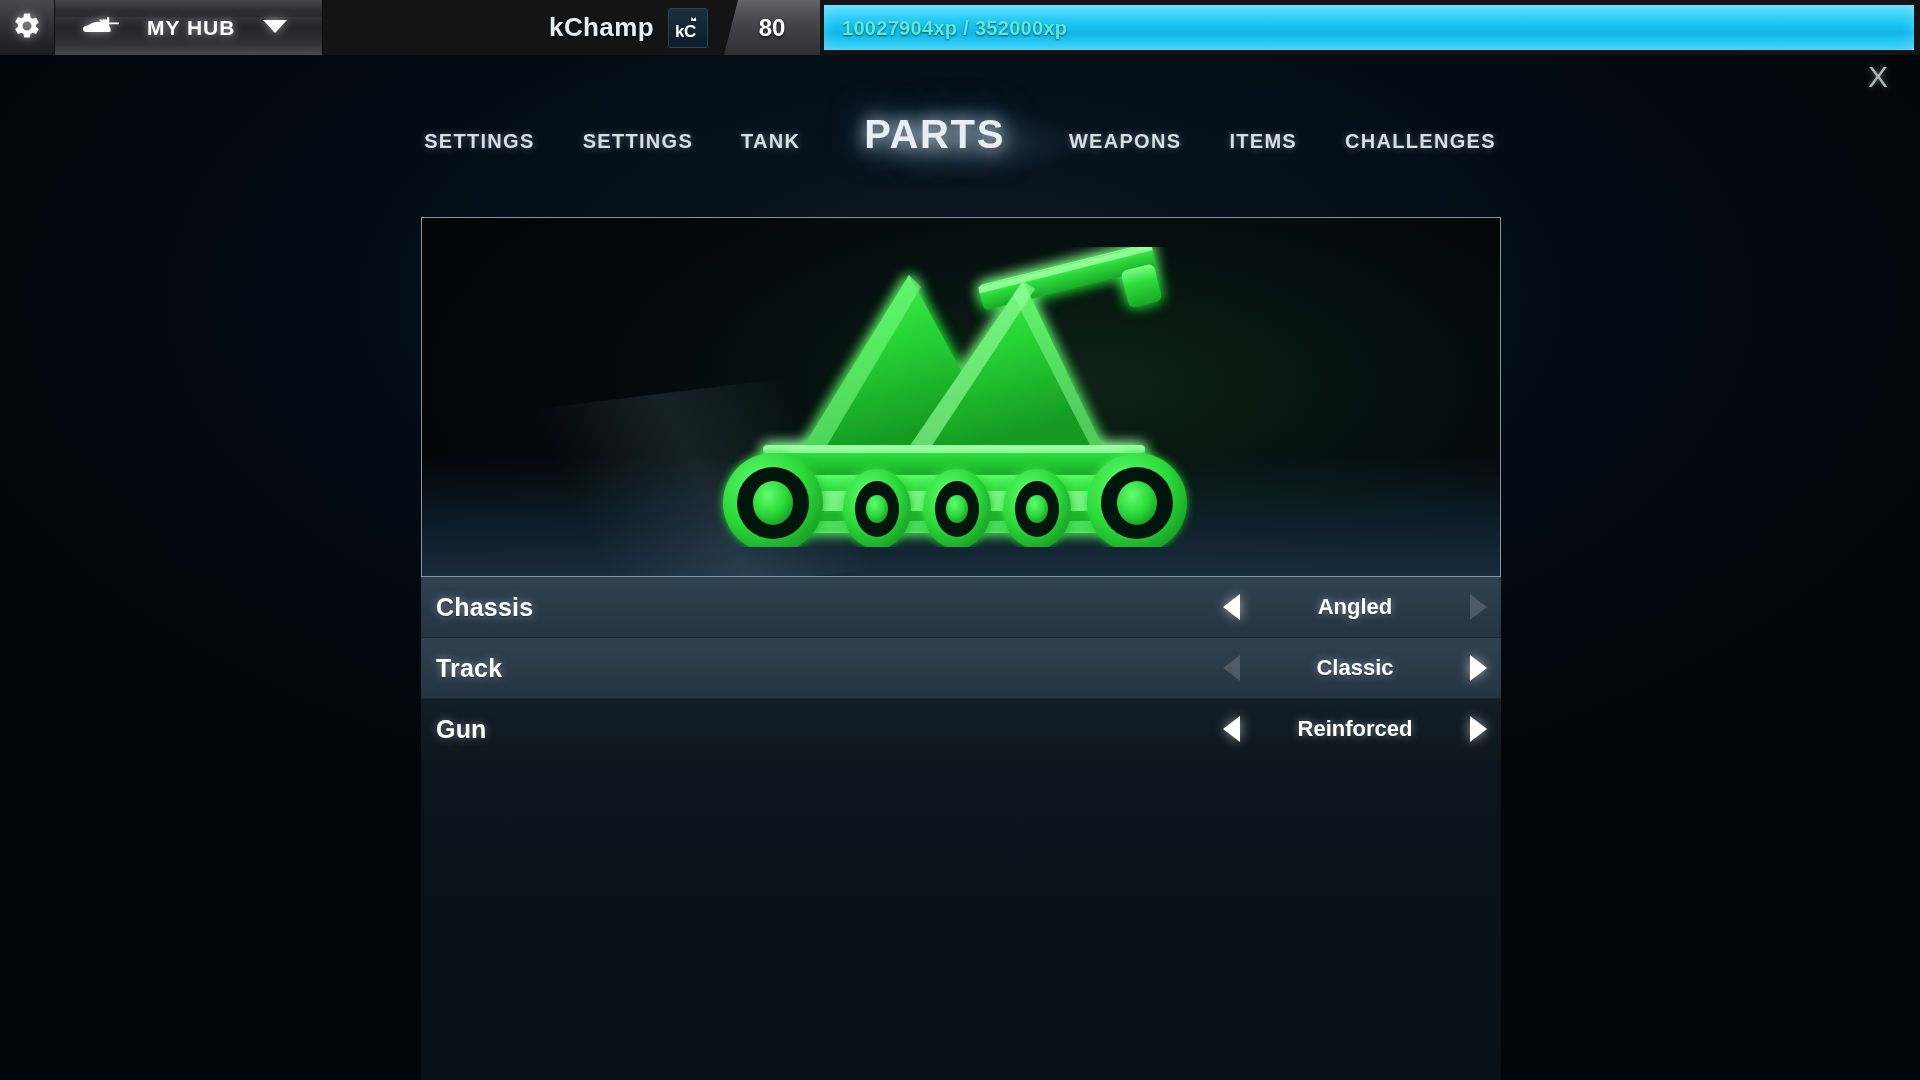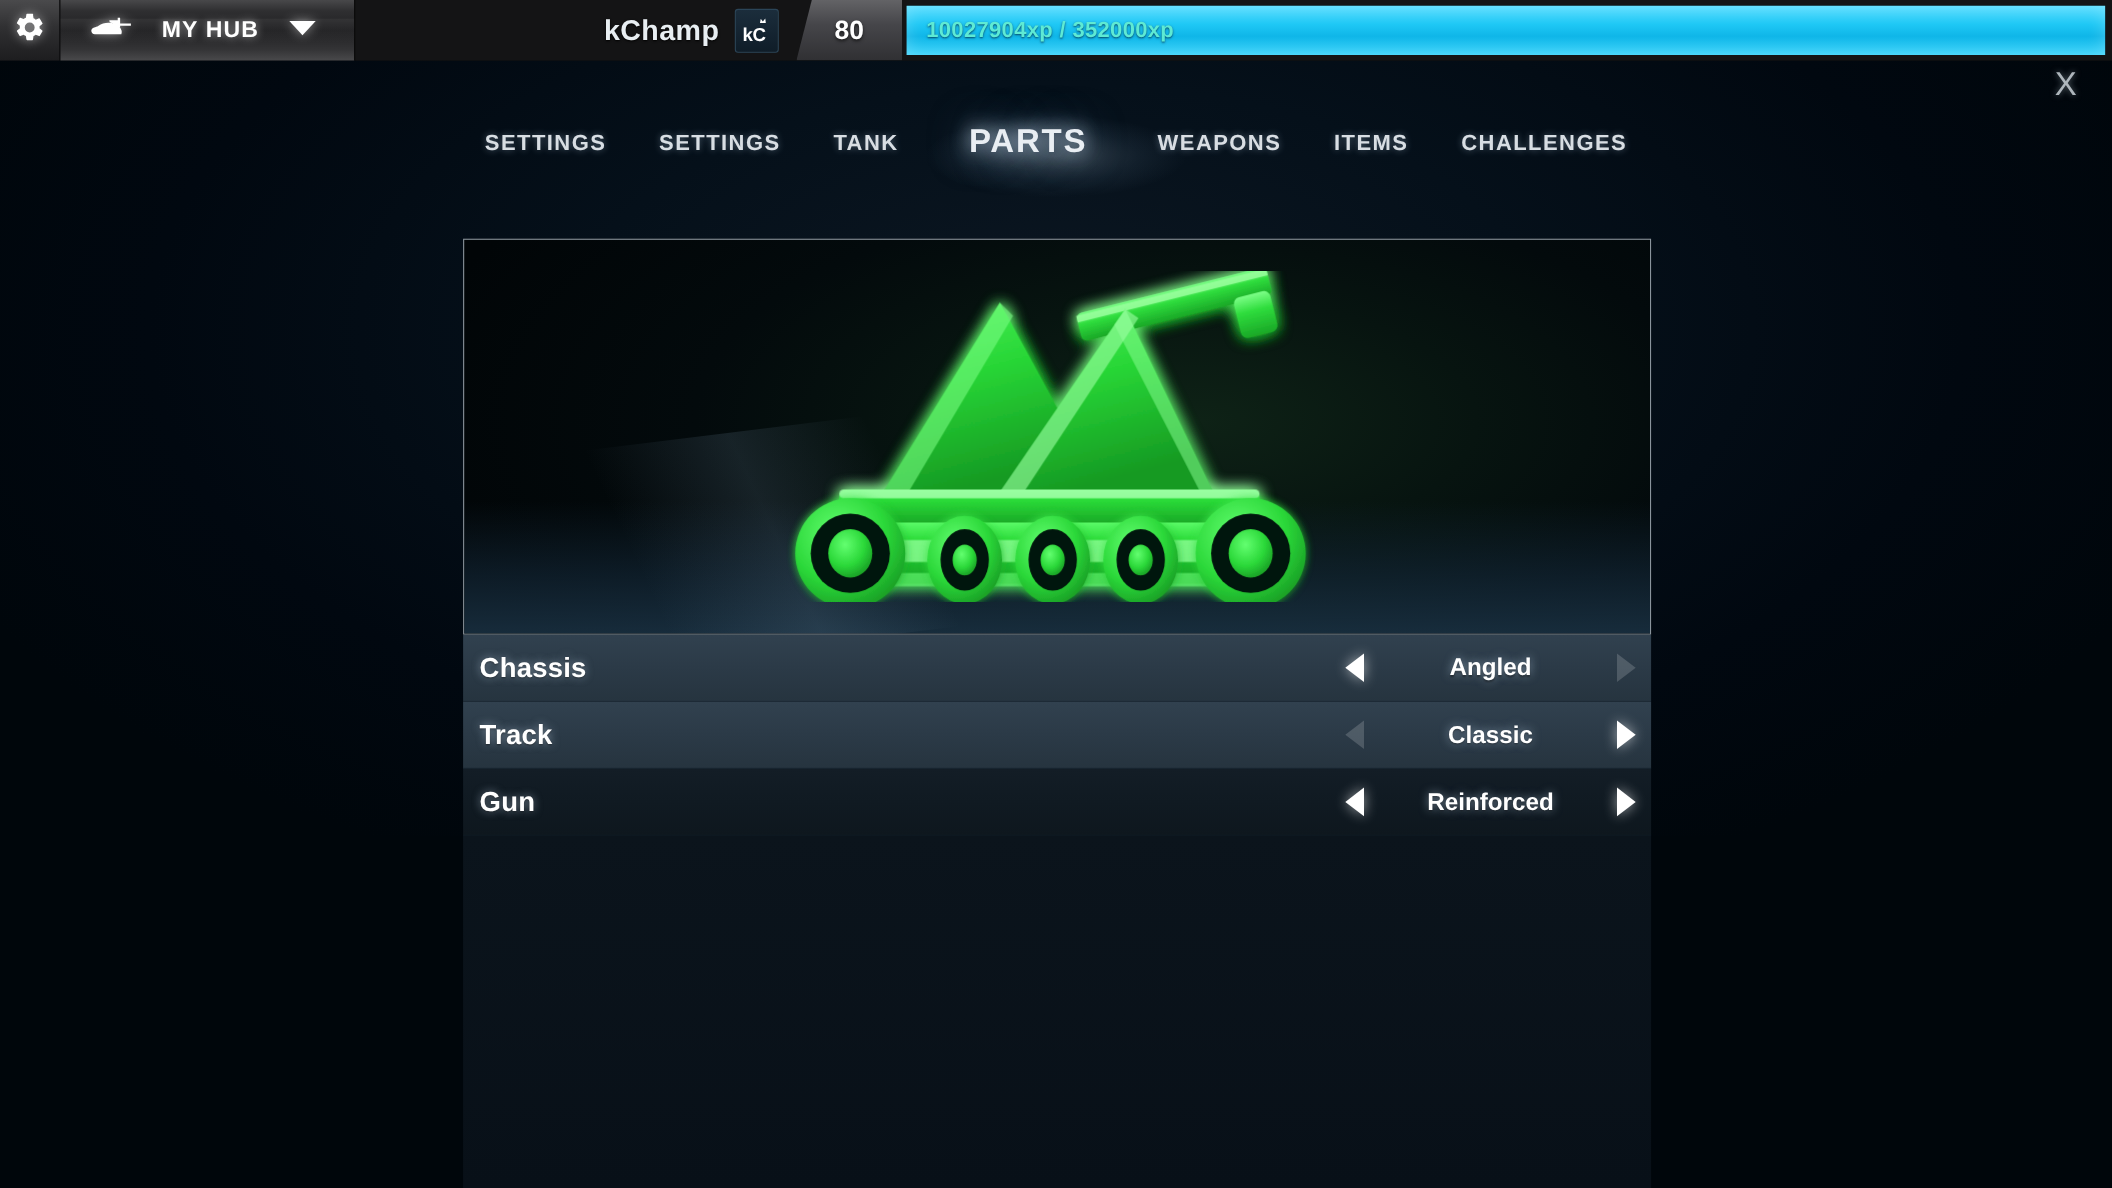--- a/index.html
+++ b/index.html
@@ -138,21 +138,21 @@
   .tab {
     position:relative;
     color:#e9eef3; font-size:20px; font-weight:bold;
     letter-spacing:1.3px;
     padding:0 24px 8px 24px;
     cursor:pointer; white-space:nowrap;
     text-shadow:0 0 7px rgba(185,210,235,.45);
     opacity:.93;
   }
   .tab.active {
-    font-size:30px; letter-spacing:1.6px;
+    font-size:40px; letter-spacing:1.6px;
     padding:0 40px 4px 40px;
     text-shadow:0 0 18px rgba(215,235,255,.95), 0 0 38px rgba(150,195,235,.5);
     opacity:1;
   }
 
   
   .content {
     position:absolute;
     left:421px; top:217px;
     width:1080px; height:863px;

